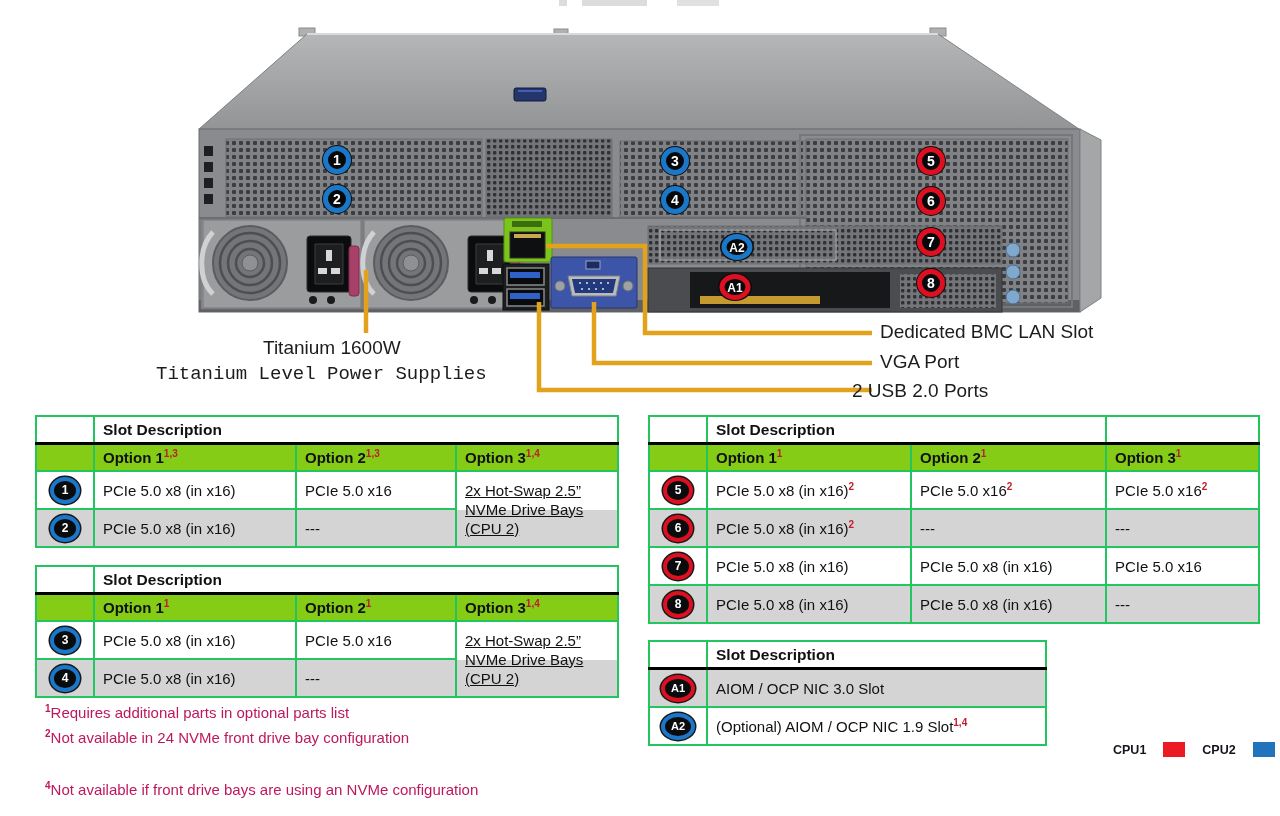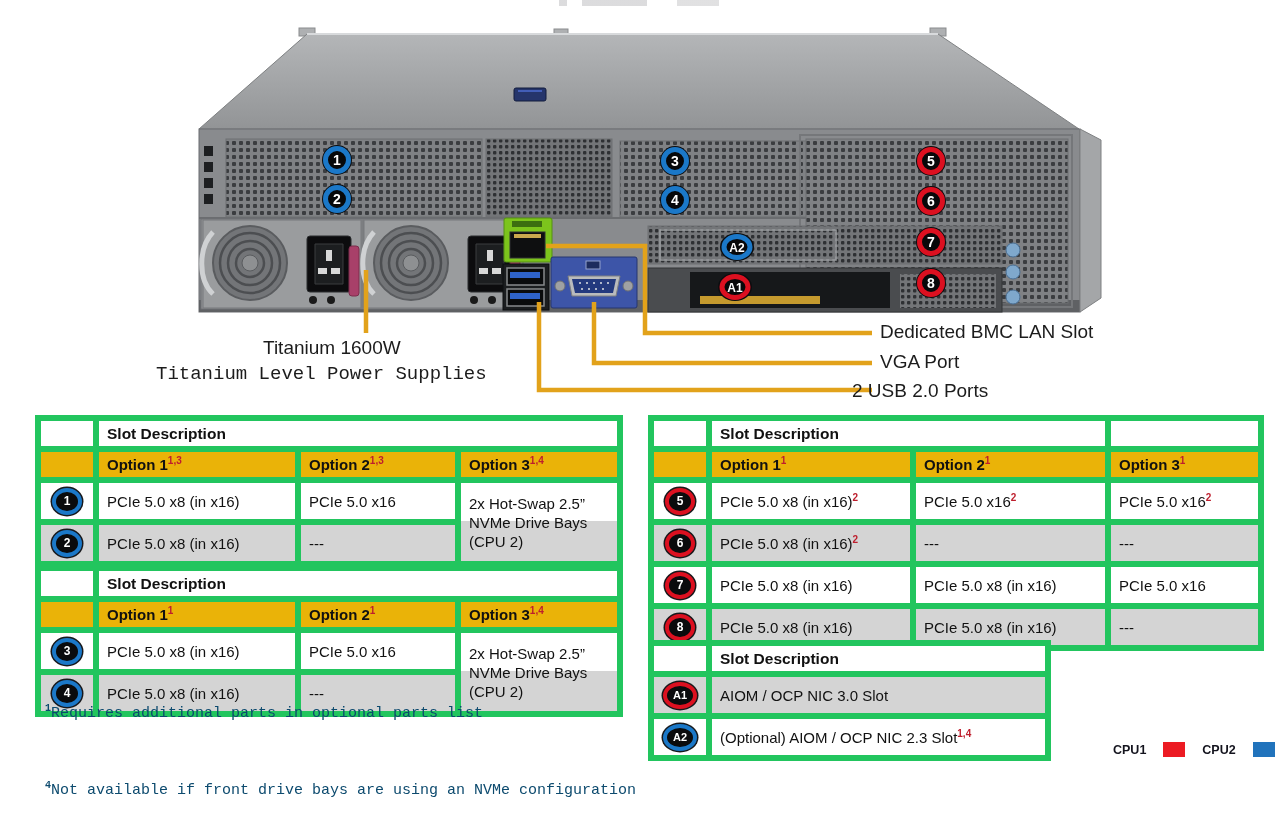--- a/index.html
+++ b/index.html
@@ -17,39 +17,39 @@
   g[data-color="blue"] .ring{stroke:#1B78C8;}
   g[data-color="red"]  .ring{stroke:#DC1020;}
   .badge-num{fill:#ffffff;font-weight:bold;font-family:"Liberation Sans",sans-serif;}
 
   
   .callout-label{position:absolute;font-size:19px;white-space:nowrap;color:#1c1c1c;}
 
   
   table.slot-table{position:absolute;border-collapse:collapse;table-layout:fixed;
     font-size:15px;color:#111;background:#fff;}
-  table.slot-table td{border:6px solid #22c55e;padding:1px 8px;vertical-align:middle;overflow:hidden;}
+  table.slot-table td{border:2px solid #22c55e;padding:1px 8px;vertical-align:middle;overflow:hidden;}
   table.slot-table tr.h1 td{height:23px;font-weight:bold;font-size:15.5px;border-bottom:3px solid #000;background:#fff;}
-  table.slot-table tr.h2 td{height:23px;font-weight:bold;background:#eab308;margin-left:10px;}
+  table.slot-table tr.h2 td{height:23px;font-weight:bold;background:#84cc16;margin-left:10px;}
   table.slot-table tr.r td{height:34px;}
   table.slot-table tr.odd td{background:#ffffff;}
   table.slot-table tr.even td{background:#D4D4D4;}
   td.badge-cell{text-align:center;padding:1px 2px;}
   sup.fn{color:#BE1E2D;font-size:10px;font-weight:bold;line-height:0;}
   td.merged{vertical-align:top;padding-top:3px;line-height:19px;
-    background:linear-gradient(#ffffff 0 38px,#D4D4D4 38px 100%) !important;}
+    background:linear-gradient(#ffffff 0 38px,#D4D4D4 38px 100%) !important;text-decoration:underline;}
   .tbadge{display:inline-flex;align-items:center;justify-content:center;
     width:22px;height:19px;border-radius:50%;background:#0a0b0d;color:#fff;
     font-weight:bold;font-size:12px;border:4px solid #1B78C8;box-shadow:0 0 0 1.5px #17181b;}
   .tbadge[data-color="red"]{border-color:#DC1020;}
   .tbadge[data-color="blue"]{border-color:#1B78C8;}
   .tbadge.wide{width:26px;font-size:11px;}
 
   
-  .footnote{position:absolute;left:45px;font-size:15px;color:#0c4a6e;white-space:nowrap;font-family:Liberation Mono, monospace;}
+  .footnote{position:absolute;left:45px;font-size:15px;color:#be185d;white-space:nowrap;}
   .footnote sup{font-size:10px;font-weight:bold;}
 
   
   .legend{position:absolute;left:1113px;top:742px;display:flex;align-items:center;gap:17px;
     font-size:12.5px;font-weight:bold;color:#14141e;}
   .swatch{display:inline-block;width:22px;height:15px;}
   .sw-red{background:#EC1B23;}
   .sw-blue{background:#2173BC;}
 </style>
 </head>
@@ -385,26 +385,27 @@
         <tr class="h1">
       <td class="badge-cell"></td>
       <td>Slot Description</td>
     </tr>
     <tr class="r even">
       <td class="badge-cell"><span class="tbadge wide" data-color="red">A1</span></td>
       <td><span>AIOM / OCP NIC 3.0 Slot</span><sup class="fn"></sup></td>
     </tr>
     <tr class="r odd">
       <td class="badge-cell"><span class="tbadge wide" data-color="blue">A2</span></td>
-      <td><span>(Optional) AIOM / OCP NIC 2.3 Slot</span><sup class="fn">1,4</sup></td>
+      <td><span>(Optional) AIOM / OCP NIC 1.9 Slot</span><sup class="fn">1,4</sup></td>
     </tr>
   </tbody>
     </table>
 
   <div class="footnote" style="top:703px;"><sup>1</sup><span>Requires additional parts in optional parts list</span></div>
+  <div class="footnote" style="top:728px;"><sup>2</sup><span>Not available in 24 NVMe front drive bay configuration</span></div>
   <div class="footnote" style="top:780px;text-align:right;"><sup>4</sup><span>Not available if front drive bays are using an NVMe configuration</span></div>
 
   <div class="legend">
     <span>CPU1</span>
     <span class="swatch sw-red"></span>
     <span>CPU2</span>
     <span class="swatch sw-blue"></span>
   </div>
 
 </div>

